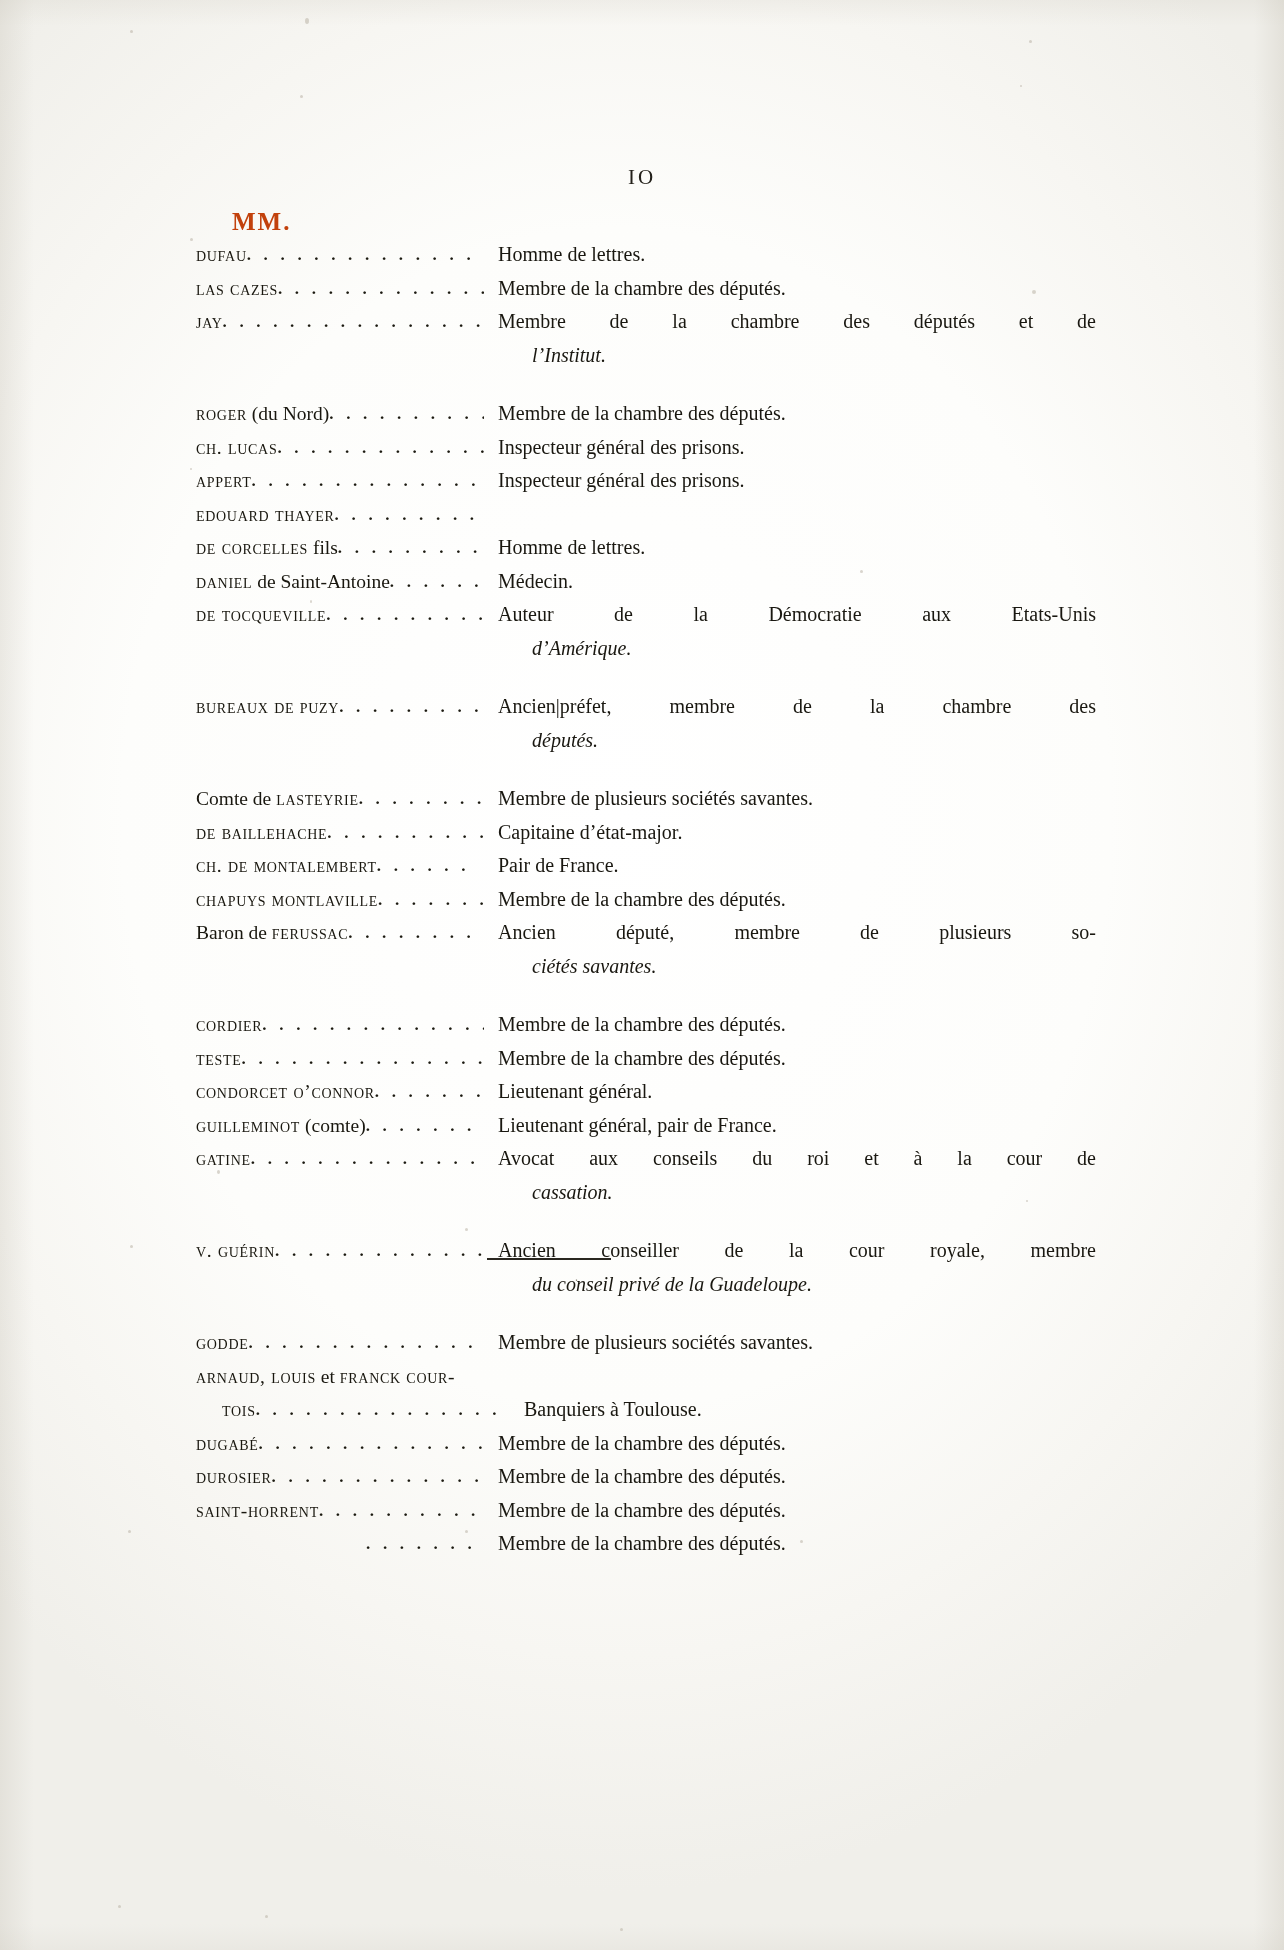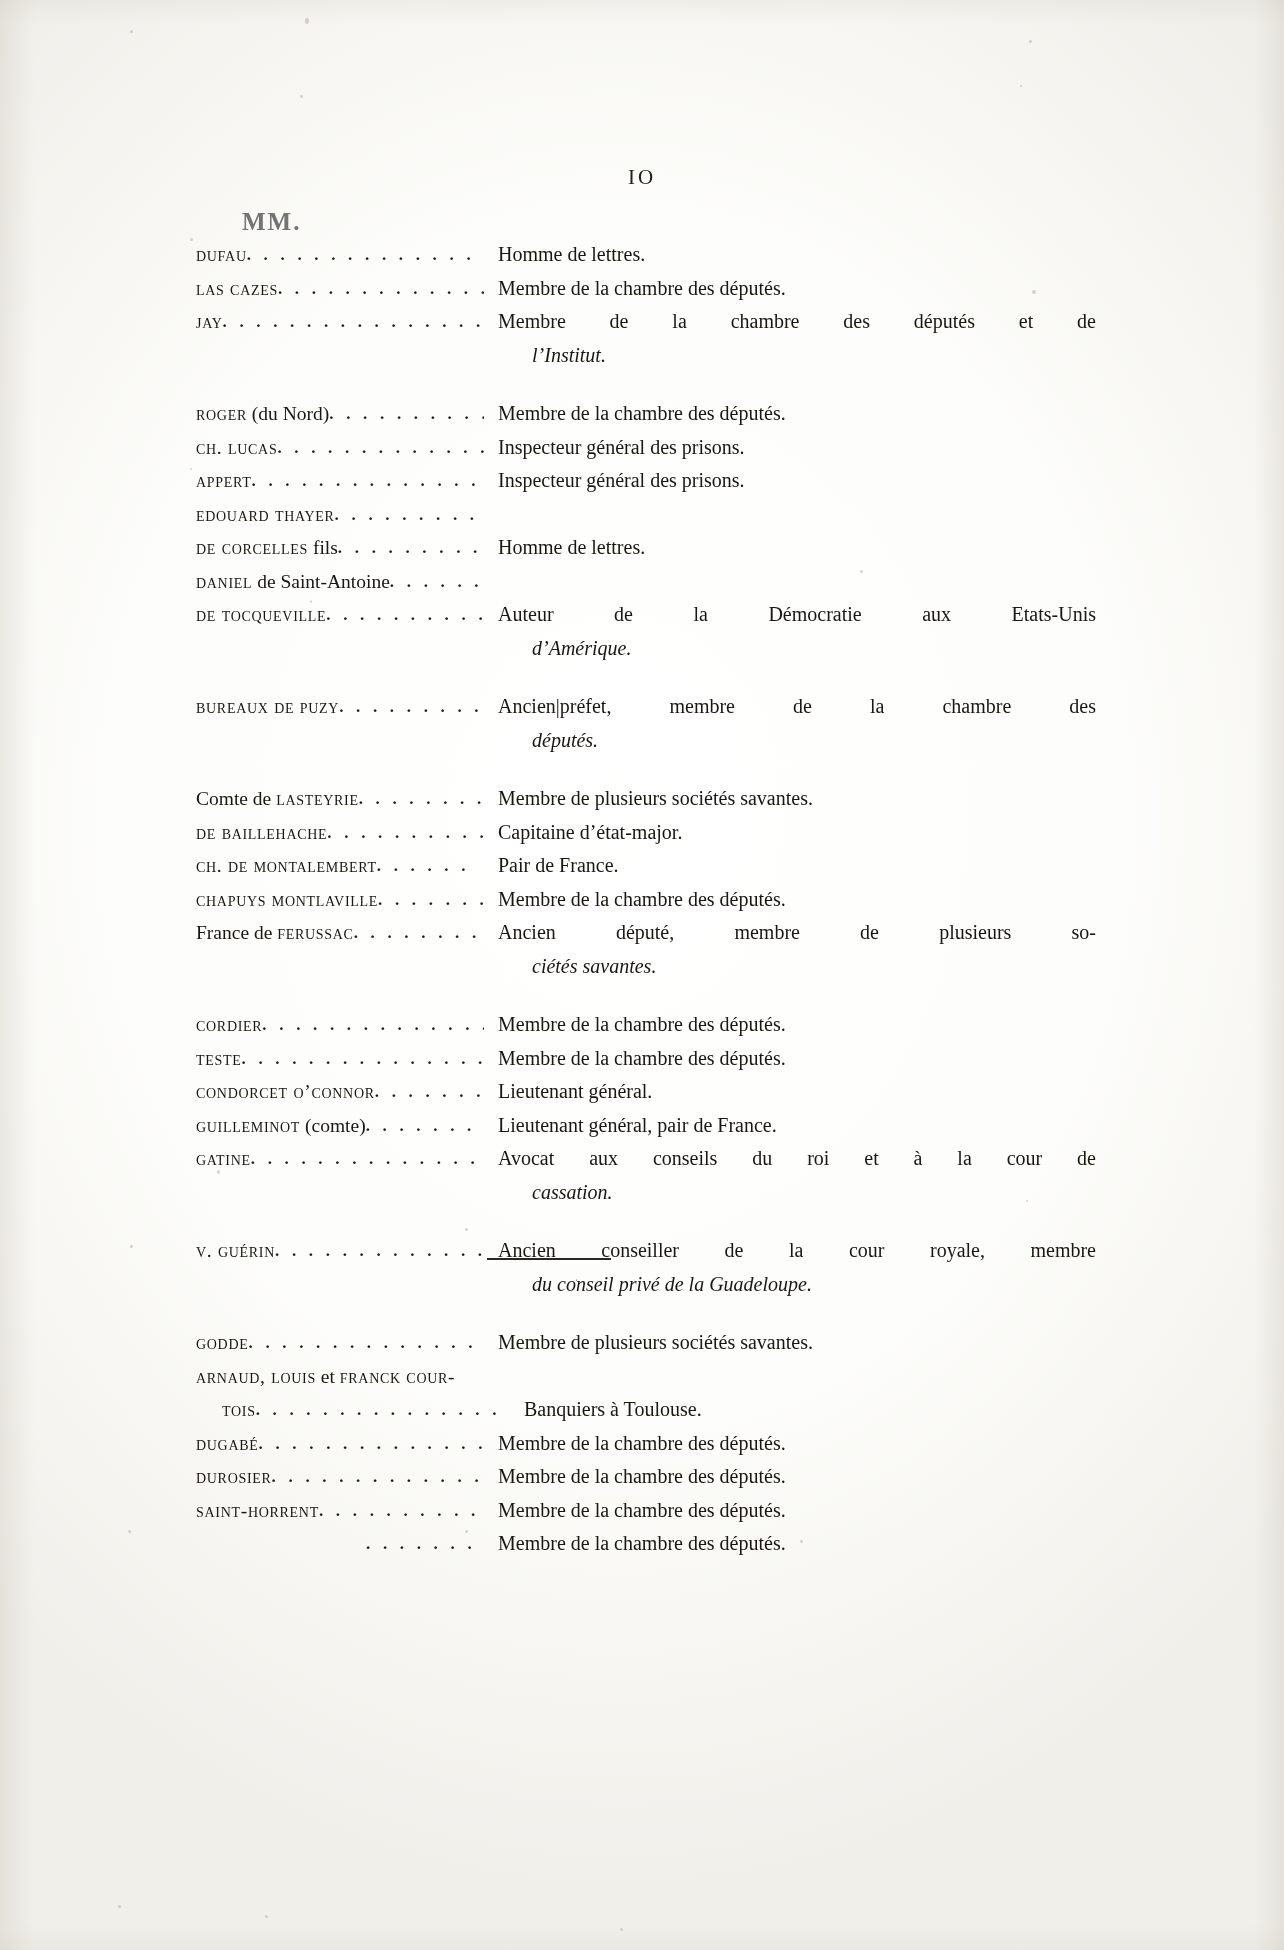--- a/index.html
+++ b/index.html
@@ -59,26 +59,26 @@
     width: 1284px;
     text-align: center;
     font-size: 21px;
     letter-spacing: 3px;
     color: #23201a;
     font-family: "Liberation Serif", serif;
   }
 
   .mm-head {
     position: absolute;
-    left: 242px;
+    left: 232px;
     top: 198px;
     font-size: 25px;
     letter-spacing: 2px;
     font-weight: 600;
-    color: #737373;
+    color: #c2410c;
   }
 
   
   .list {
     position: absolute;
     left: 196px;
     top: 228px;
     width: 900px;
   }
 
@@ -228,20 +228,21 @@
       </div>
       <div class="entry">
         <div class="name-col"><span class="nm sc">Edouard Thayer</span><span class="leader">. . . . . . . . . . .</span></div>
       </div>
       <div class="entry">
         <div class="name-col"><span class="nm sc">De Corcelles</span><span class="nm reg"> fils</span><span class="leader">. . . . . . . . . .</span></div>
         <div class="desc-col"><span class="first">Homme de lettres.</span></div>
       </div>
       <div class="entry">
         <div class="name-col"><span class="nm sc">Daniel</span><span class="nm reg"> de Saint-Antoine</span><span class="leader">. . . . . .</span></div>
+        <div class="desc-col"><span class="first">Médecin.</span></div>
       </div>
       <div class="entry">
         <div class="name-col"><span class="nm sc">De Tocqueville</span><span class="leader">. . . . . . . . . . .</span></div>
         <div class="desc-col justify">
           <span class="first">Auteur de la Démocratie aux Etats-Unis</span>
           <span class="cont">d’Amérique.</span>
         </div>
       </div>
       <div class="entry gap-before">
         <div class="name-col"><span class="nm sc">Bureaux de Puzy</span><span class="leader">. . . . . . . . . .</span></div>
@@ -260,21 +261,21 @@
       </div>
       <div class="entry">
         <div class="name-col"><span class="nm sc">Ch. de Montalembert</span><span class="leader">. . . . . .</span></div>
         <div class="desc-col"><span class="first">Pair de France.</span></div>
       </div>
       <div class="entry">
         <div class="name-col"><span class="nm sc">Chapuys Montlaville</span><span class="leader">. . . . . . .</span></div>
         <div class="desc-col"><span class="first">Membre de la chambre des députés.</span></div>
       </div>
       <div class="entry">
-        <div class="name-col"><span class="nm reg">France de </span><span class="nm sc">Ferussac</span><span class="leader">. . . . . . . . .</span></div>
+        <div class="name-col"><span class="nm reg">Baron de </span><span class="nm sc">Ferussac</span><span class="leader">. . . . . . . . .</span></div>
         <div class="desc-col justify">
           <span class="first">Ancien député, membre de plusieurs so-</span>
           <span class="cont">ciétés savantes.</span>
         </div>
       </div>
       <div class="entry gap-before">
         <div class="name-col"><span class="nm sc">Cordier</span><span class="leader">. . . . . . . . . . . . . . . .</span></div>
         <div class="desc-col"><span class="first">Membre de la chambre des députés.</span></div>
       </div>
       <div class="entry">

